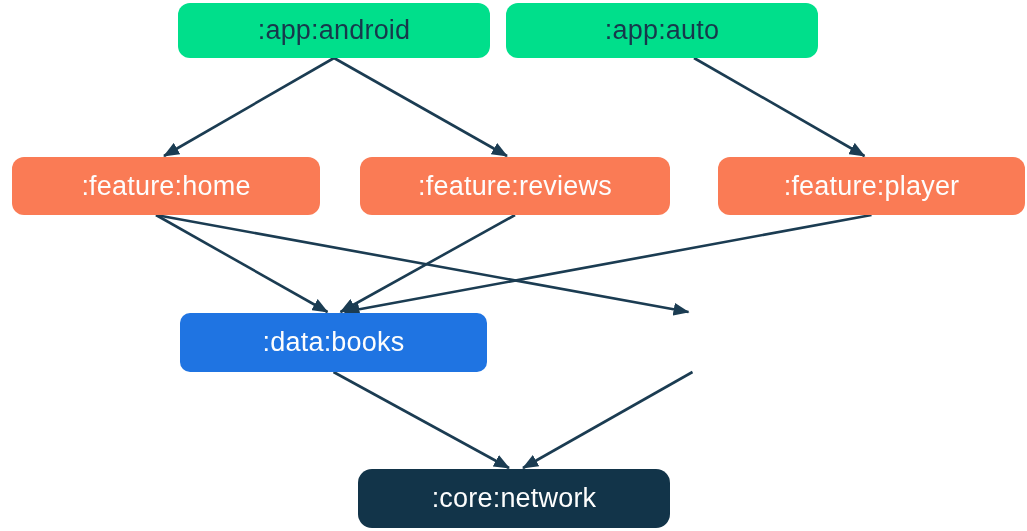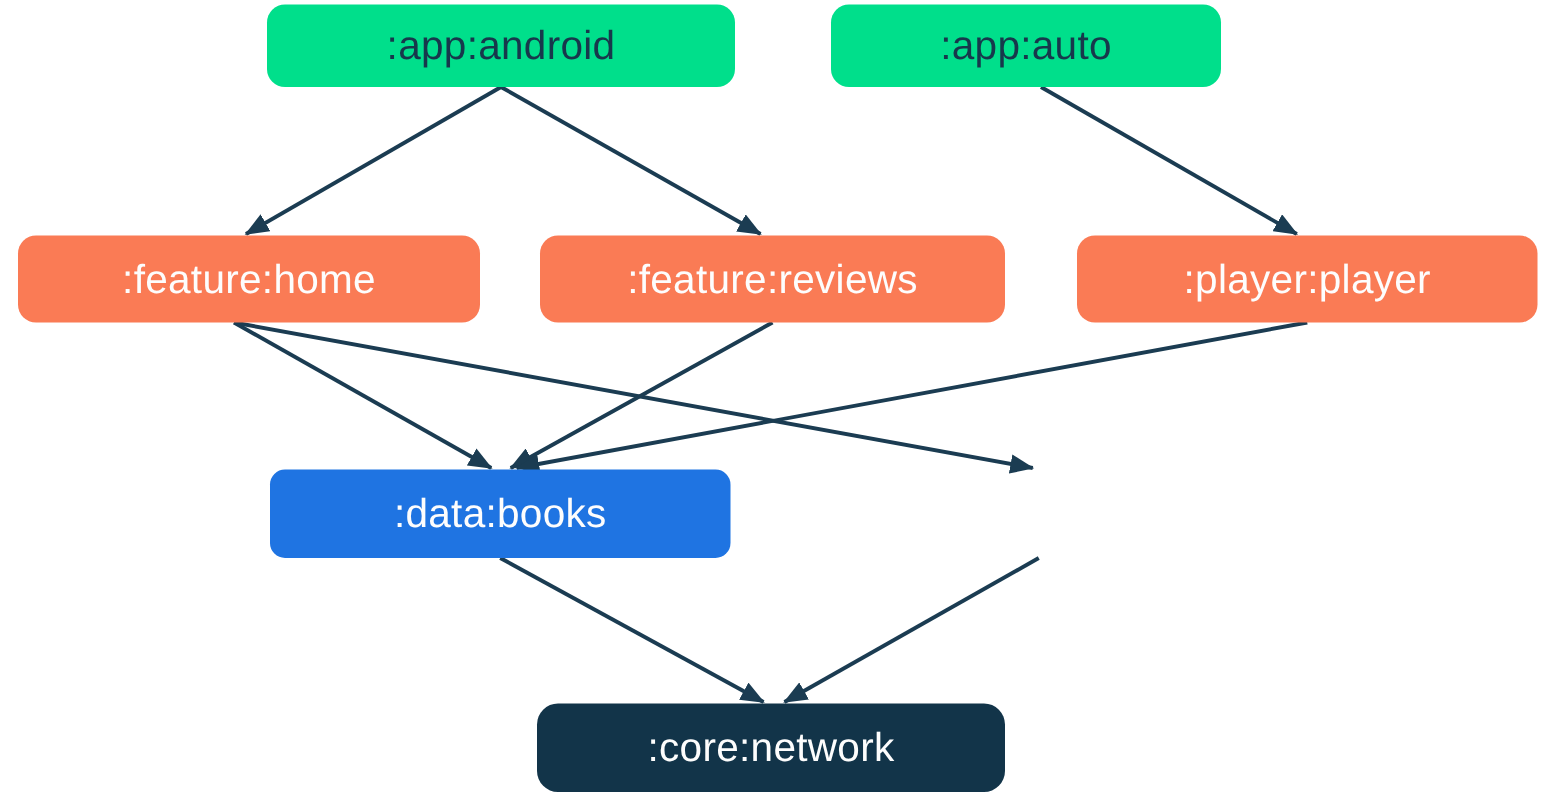--- a/index.html
+++ b/index.html
@@ -59,26 +59,26 @@
       <line x1="156" y1="215" x2="327.5" y2="312" marker-end="url(#arrowhead)"></line>
       <line x1="156" y1="215" x2="688.5" y2="312" marker-end="url(#arrowhead)"></line>
       <line x1="515" y1="215" x2="340.5" y2="312" marker-end="url(#arrowhead)"></line>
       <line x1="871.5" y1="215" x2="344.5" y2="312" marker-end="url(#arrowhead)"></line>
       <line x1="333.5" y1="372" x2="509" y2="468" marker-end="url(#arrowhead)"></line>
       <line x1="692.5" y1="372" x2="523" y2="468" marker-end="url(#arrowhead)"></line>
     </svg>
 
   <div class="node app" style="left:178px;top:3px;width:312px;height:55px">:app:android</div>
 
-  <div class="node app" style="left:554px;top:3px;width:260px;height:55px">:app:auto</div>
+  <div class="node app" style="left:506px;top:3px;width:312px;height:55px">:app:auto</div>
 
   <div class="node feature" style="left:12px;top:157px;width:308px;height:58px">:feature:home</div>
 
   <div class="node feature" style="left:360px;top:157px;width:310px;height:58px">:feature:reviews</div>
 
-  <div class="node feature" style="left:718px;top:157px;width:307px;height:58px">:player:player</div>
+  <div class="node feature" style="left:718px;top:157px;width:307px;height:58px">:feature:player</div>
 
   <div class="node data" style="left:180px;top:313px;width:307px;height:59px">:data:books</div>
 
 
   <div class="node core" style="left:358px;top:469px;width:312px;height:59px">:core:network</div>
 
 </div>
 
 </body></html>

